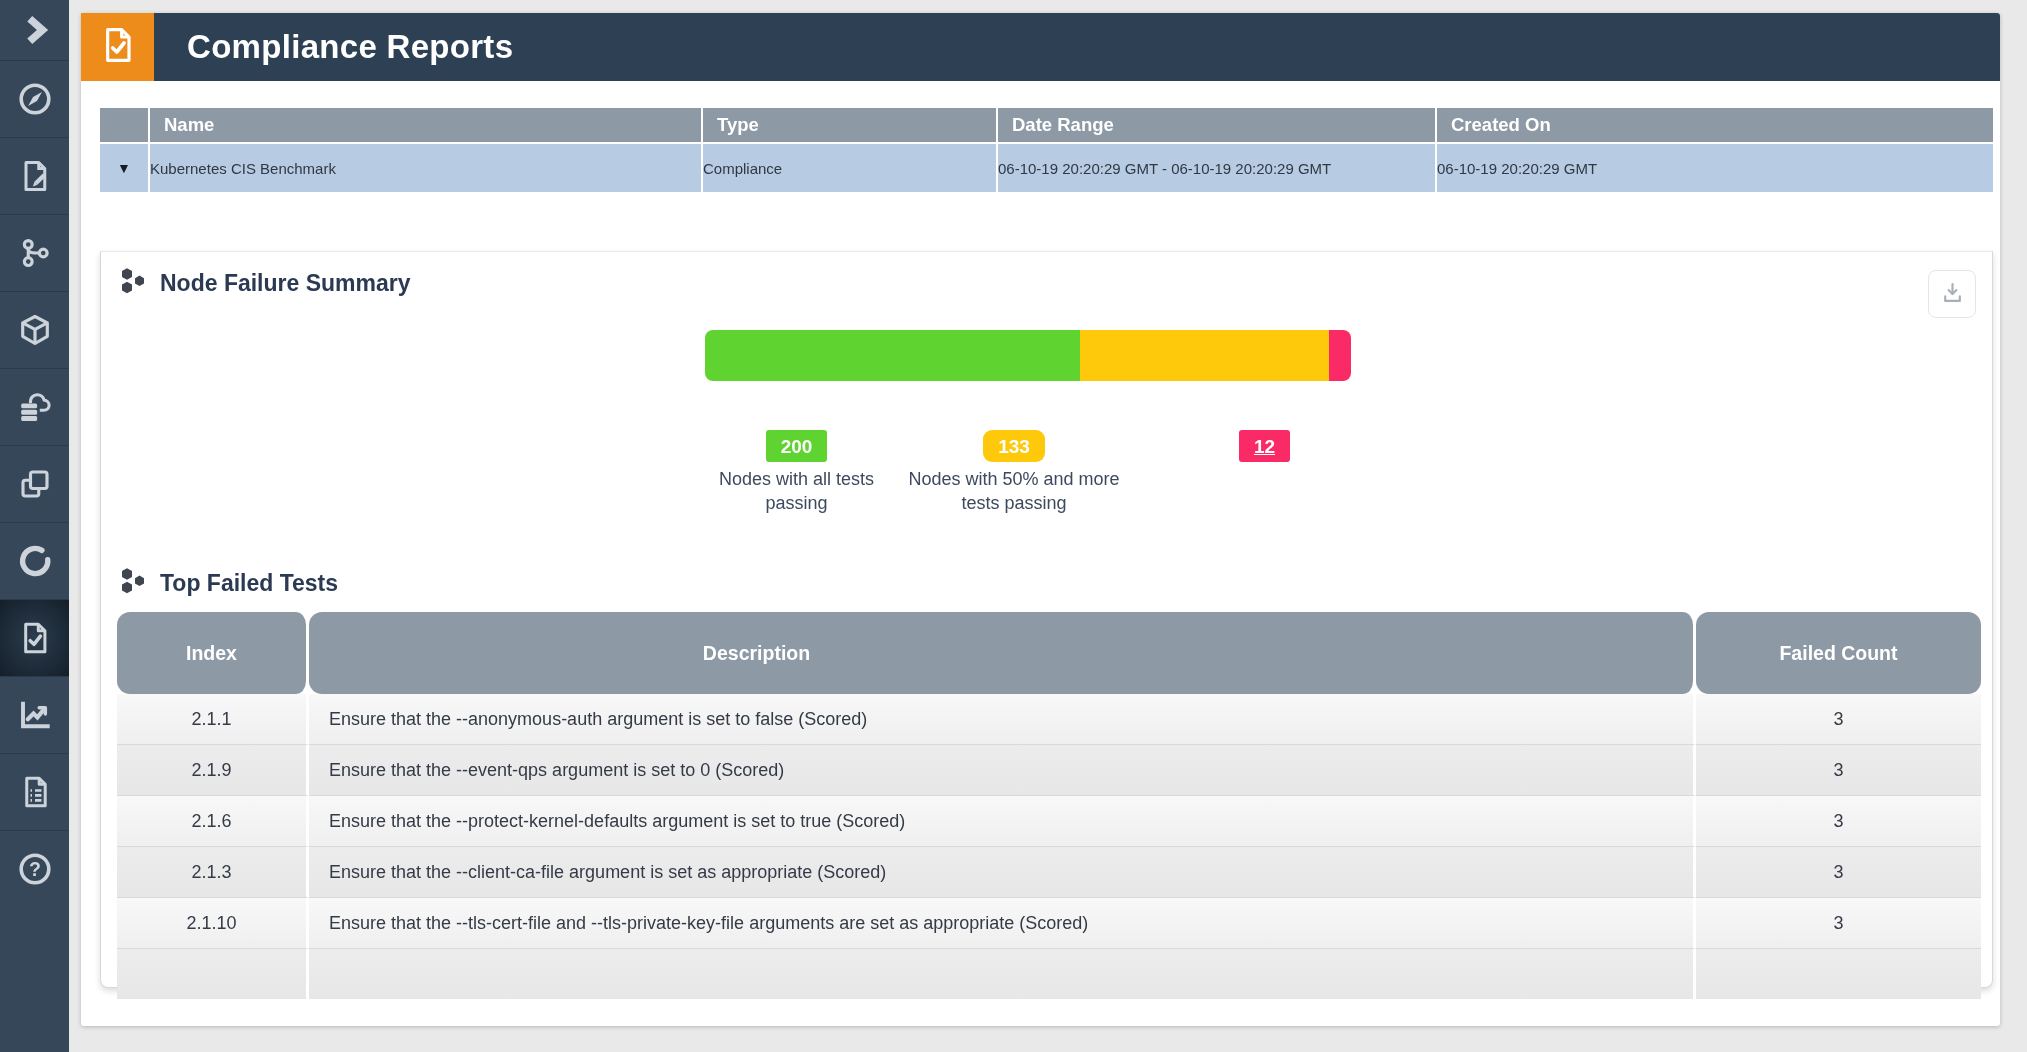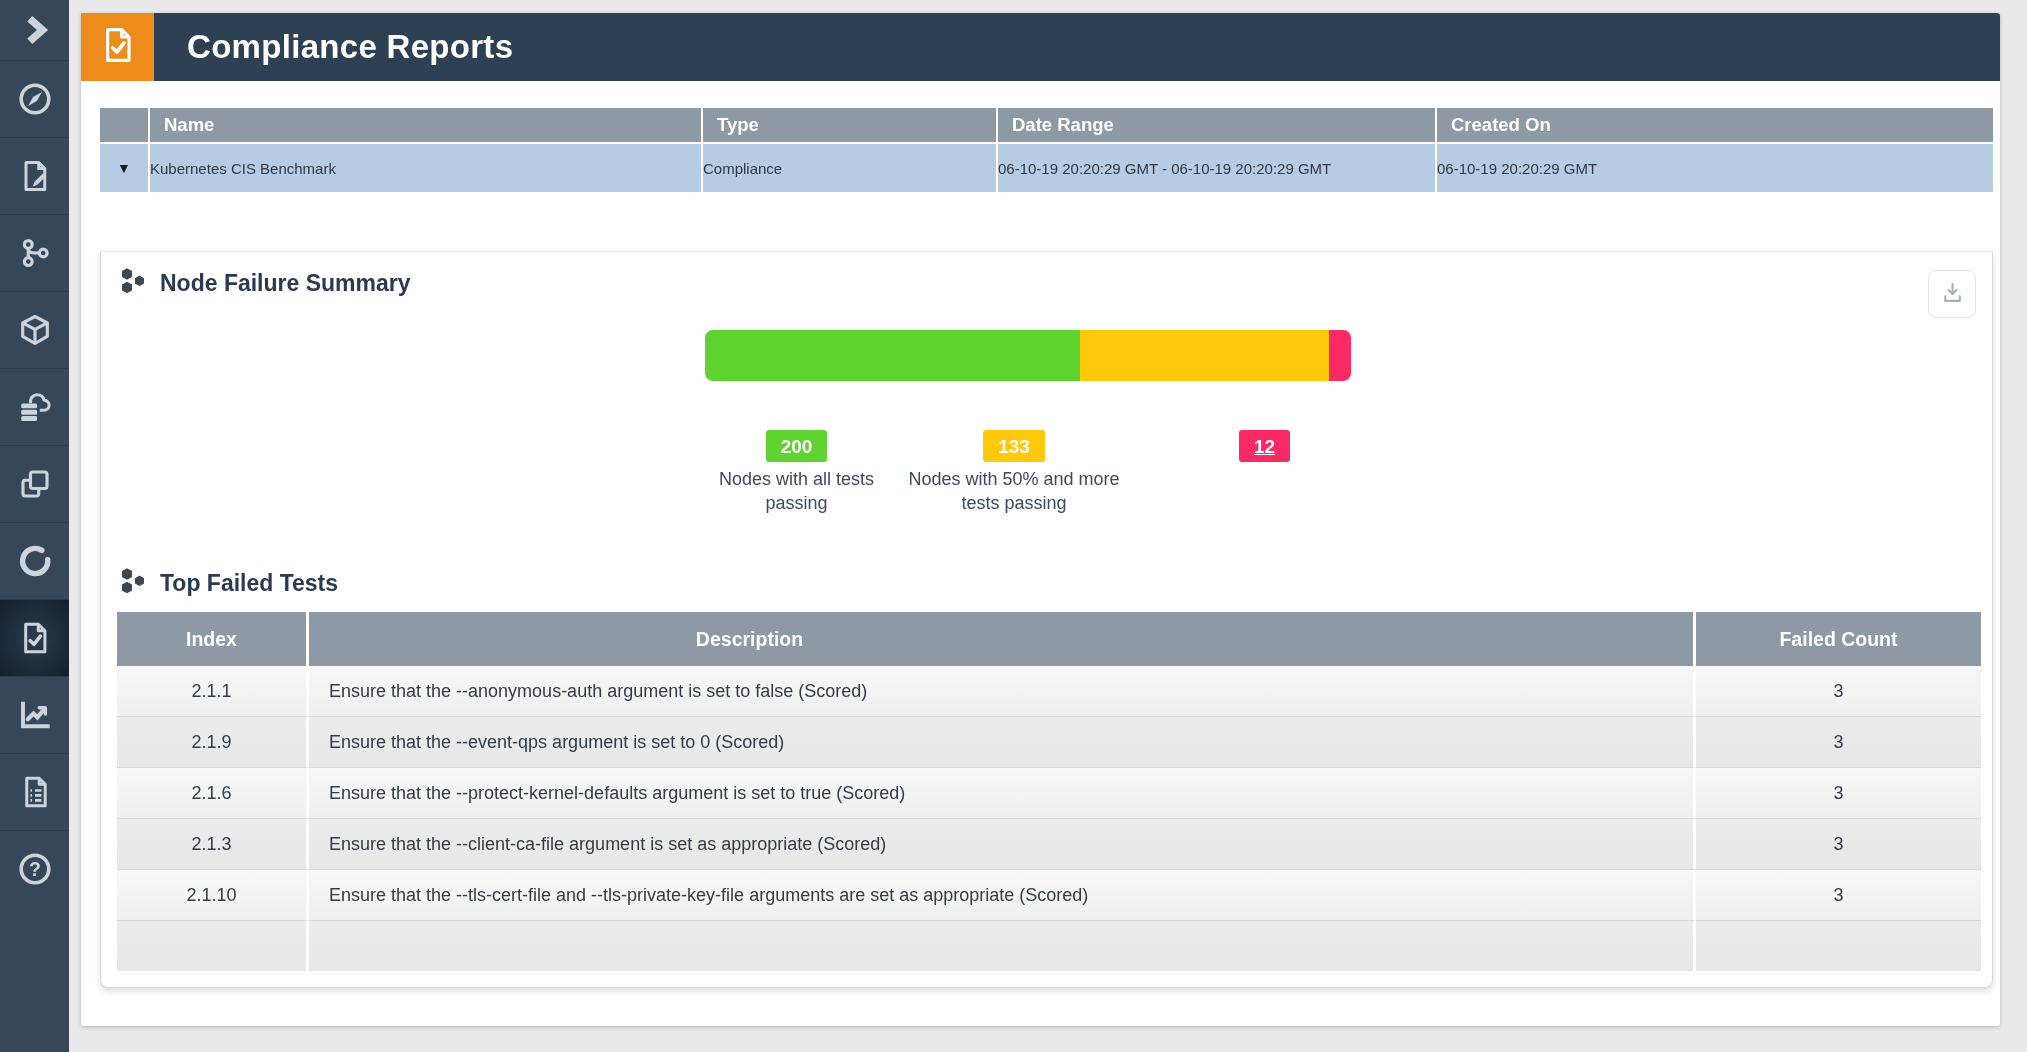--- a/index.html
+++ b/index.html
@@ -44,21 +44,21 @@
   
   .legend{position:absolute;left:608px;top:178px;display:flex;align-items:flex-start;}
   .legend-item{display:flex;flex-direction:column;align-items:center;}
   .legend-item:nth-of-type(1){width:175px;}
   .legend-item:nth-of-type(2){width:240px;margin-left:10px;}
   .legend-item:nth-of-type(3){width:225px;margin-left:18px;}
   .legend-badge{color:#fff;font-weight:bold;font-size:19px;line-height:1;padding:7px 15px 6px;border-radius:3px;}
   .legend-label{margin-top:6px;text-align:center;font-size:18px;line-height:1.32;color:#3d4a5e;}
   
   .failed-table{position:absolute;left:16px;top:360px;width:1864px;border-collapse:separate;border-spacing:0;table-layout:fixed;}
-  .failed-table th{background:#8e99a6;height:50px;color:#fff;font-size:19.5px;font-weight:bold;text-align:center;padding:2px;}
+  .failed-table th{background:#8e99a6;height:50px;color:#fff;font-size:19.5px;font-weight:bold;text-align:center;padding:16px;border-radius:13px;}
   .failed-table th:nth-child(1),.failed-table th:nth-child(2){border-right:3px solid #fff;}
   .failed-table th.desc-th{padding-right:505px;}
   .failed-table td{height:50px;font-size:18px;color:#343b46;padding:0;white-space:nowrap;overflow:hidden;}
   .failed-table td:nth-child(1),.failed-table td:nth-child(2){border-right:3px solid #fff;}
   .failed-table td.idx{text-align:center;}
   .failed-table td.desc{text-align:left;padding-left:20px;}
   .failed-table td.cnt{text-align:center;}
   .failed-table tbody tr:nth-of-type(odd) td{background:linear-gradient(#f8f8f8,#efeff0);}
   .failed-table tbody tr:nth-of-type(even) td{background:linear-gradient(#ececed,#e7e7e8);}
   .failed-table tbody tr + tr td{border-top:1px solid #d9d9d9;}
@@ -243,21 +243,21 @@
       </div>
 
     <div class="legend">
 
         <div class="legend-item">
           <span class="legend-badge" style="background: rgb(95, 211, 47);">200</span>
           <span class="legend-label">Nodes with all tests passing</span>
         </div>
 
         <div class="legend-item">
-          <span class="legend-badge" style="background: rgb(254, 201, 10);">133</span>
+          <span class="legend-badge" style="background: rgb(254, 201, 10); border-radius: 9px;">133</span>
           <span class="legend-label">Nodes with 50% and more tests passing</span>
         </div>
 
         <div class="legend-item">
           <span class="legend-badge" style="background: rgb(250, 42, 103); text-decoration: underline;">12</span>
         </div>
       </div>
 
     <div class="section-head head-tft">
       <span><svg viewBox="0 0 30 30" fill="#3f4650">

